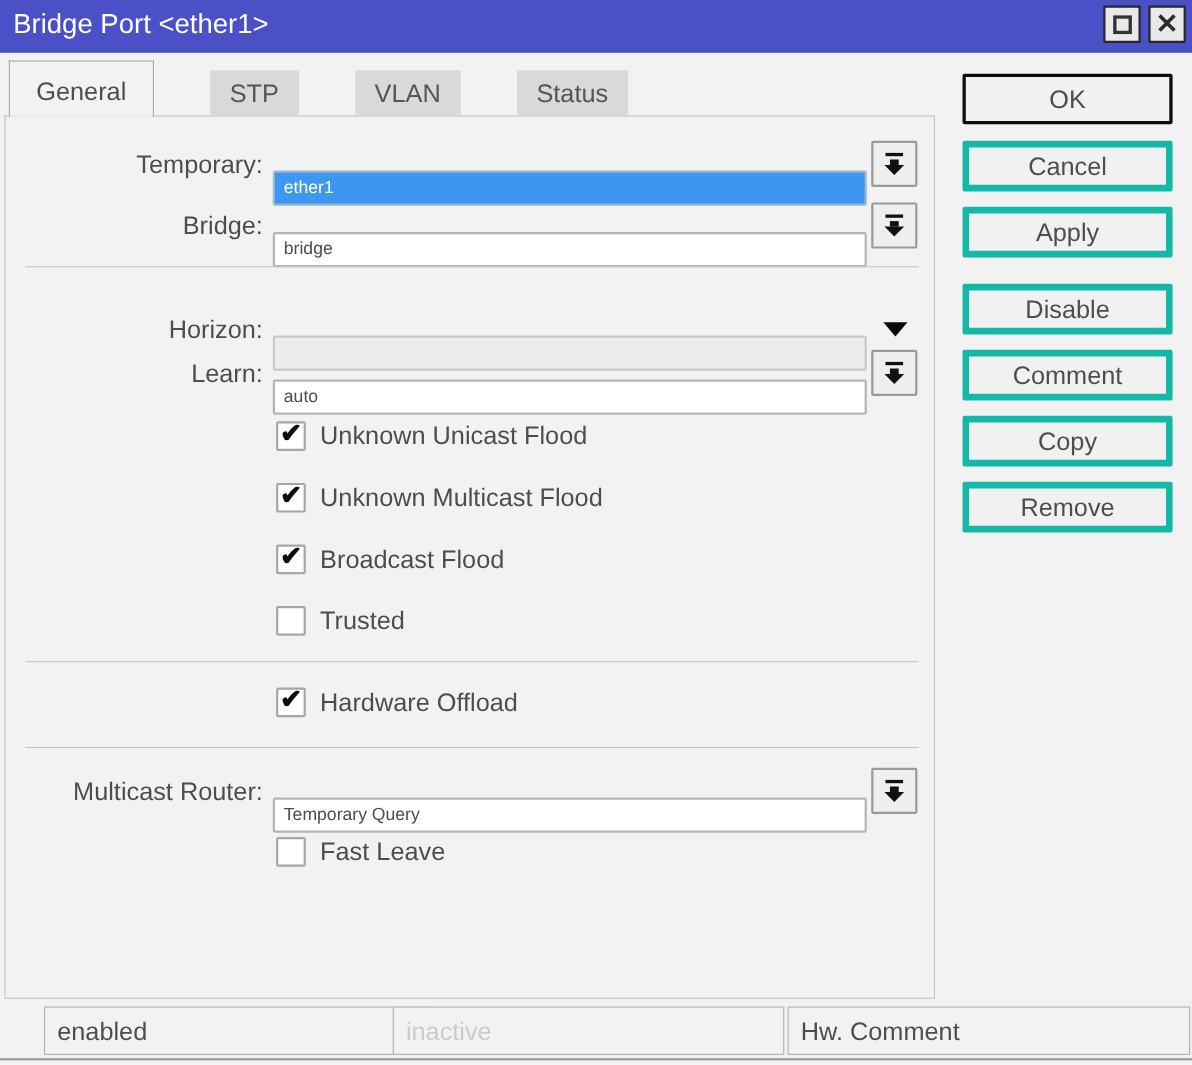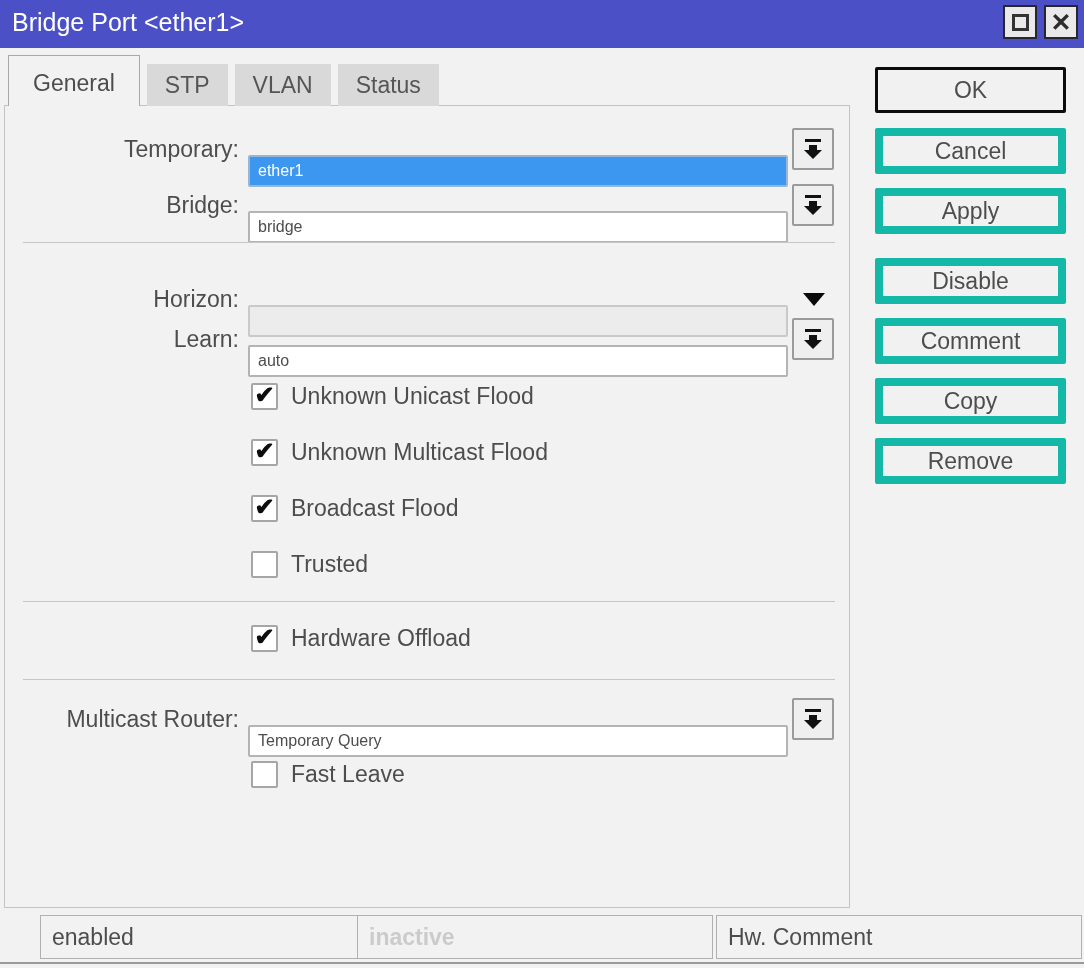--- a/index.html
+++ b/index.html
@@ -15,21 +15,21 @@
   
   .titlebar{position:absolute;top:0;left:0;width:100%;height:48px;background:var(--titlebar);
     display:flex;align-items:center;padding:0 6px 4px 12px;}
   .titlebar .title{color:#fff;font-size:25px;flex:1;white-space:nowrap;}
   .winbtn{width:34px;height:34px;background:#e9e9e9;border:2px solid #26262c;border-radius:1px;
     display:flex;align-items:center;justify-content:center;margin-left:7px;cursor:default;}
   .maxicon{width:17px;height:17px;border:3px solid #333;background:transparent;}
   .closeicon{font-size:25px;font-weight:bold;color:#2c2c2c;line-height:1;}
 
   
-  .tabs{position:absolute;top:56px;left:8px;display:flex;align-items:flex-end;height:50px;z-index:3;}
+  .tabs{position:absolute;top:56px;left:8px;display:flex;align-items:flex-end;height:50px;z-index:3;gap:44px;}
   .tab{background:#d9d9d9;color:#555;font-size:23px;height:42px;line-height:42px;
     padding:0 18px;margin-right:7px;cursor:default;}
   .tab.active{background:var(--bg);color:var(--txt);height:51px;line-height:54px;
     border:1px solid #a8a8a8;border-bottom:none;padding:0 24px;}
 
   
   .panel{position:absolute;top:105px;left:4px;width:846px;height:803px;
     border:1px solid #c4c4c4;background:var(--bg);z-index:1;}
   .row{position:absolute;left:0;width:100%;height:42px;display:flex;align-items:center;}
   .flabel{width:243px;text-align:right;padding-right:9px;font-size:23px;color:var(--txt);flex:none;}
@@ -65,33 +65,33 @@
   .cb-hw{top:518px}.cb-fast{top:654px}
   .checkbox{width:27px;height:27px;background:#fff;border:2px solid #a6a6a6;border-radius:2px;
     display:flex;align-items:center;justify-content:center;flex:none;cursor:default;}
   .checkbox .mark{display:none;font-size:24px;font-weight:bold;color:#0c0c0c;line-height:1;
     margin-top:-3px;}
   .checkbox.checked .mark{display:block;}
   .cblabel{font-size:23px;color:var(--txt);margin-left:13px;white-space:nowrap;}
 
   
   .sidebtn{position:absolute;left:875px;width:191px;height:46px;background:#f1f1f1;
-    border:8px solid #14b8a6;border-radius:2px;font-size:23px;color:var(--txt);
+    border:6px solid #14b8a6;border-radius:2px;font-size:23px;color:var(--txt);
     display:flex;align-items:center;justify-content:center;cursor:default;}
   .sidebtn.default{border:3px solid #0c0c0c;}
   .b-ok{top:67px}.b-cancel{top:128px}.b-apply{top:188px}
   .b-disable{top:258px}.b-comment{top:318px}.b-copy{top:378px}.b-remove{top:438px}
 
   
   .statusbar{position:absolute;top:915px;left:0;width:100%;height:46px;}
   .statuscell{position:absolute;top:0;height:44px;background:var(--bg);
     border:1px solid #b0b0b0;font-size:23px;color:var(--txt);
     display:flex;align-items:center;padding-left:11px;white-space:nowrap;}
   .sc1{left:2px;width:352px;margin-left:38px;}
-  .sc2{left:357px;width:356px;color:#cbcbcb;font-weight:bold;}
+  .sc2{left:357px;width:356px;color:#cbcbcb;}
   .sc3{left:716px;width:366px;}
   .bottomline{position:absolute;top:962px;left:0;width:100%;height:2px;background:#9a9a9a;}
 </style>
 </head>
 <body>
 
 <div id="window">
 
   <div class="titlebar">
     <div class="title">Bridge Port &lt;ether1&gt;</div>

